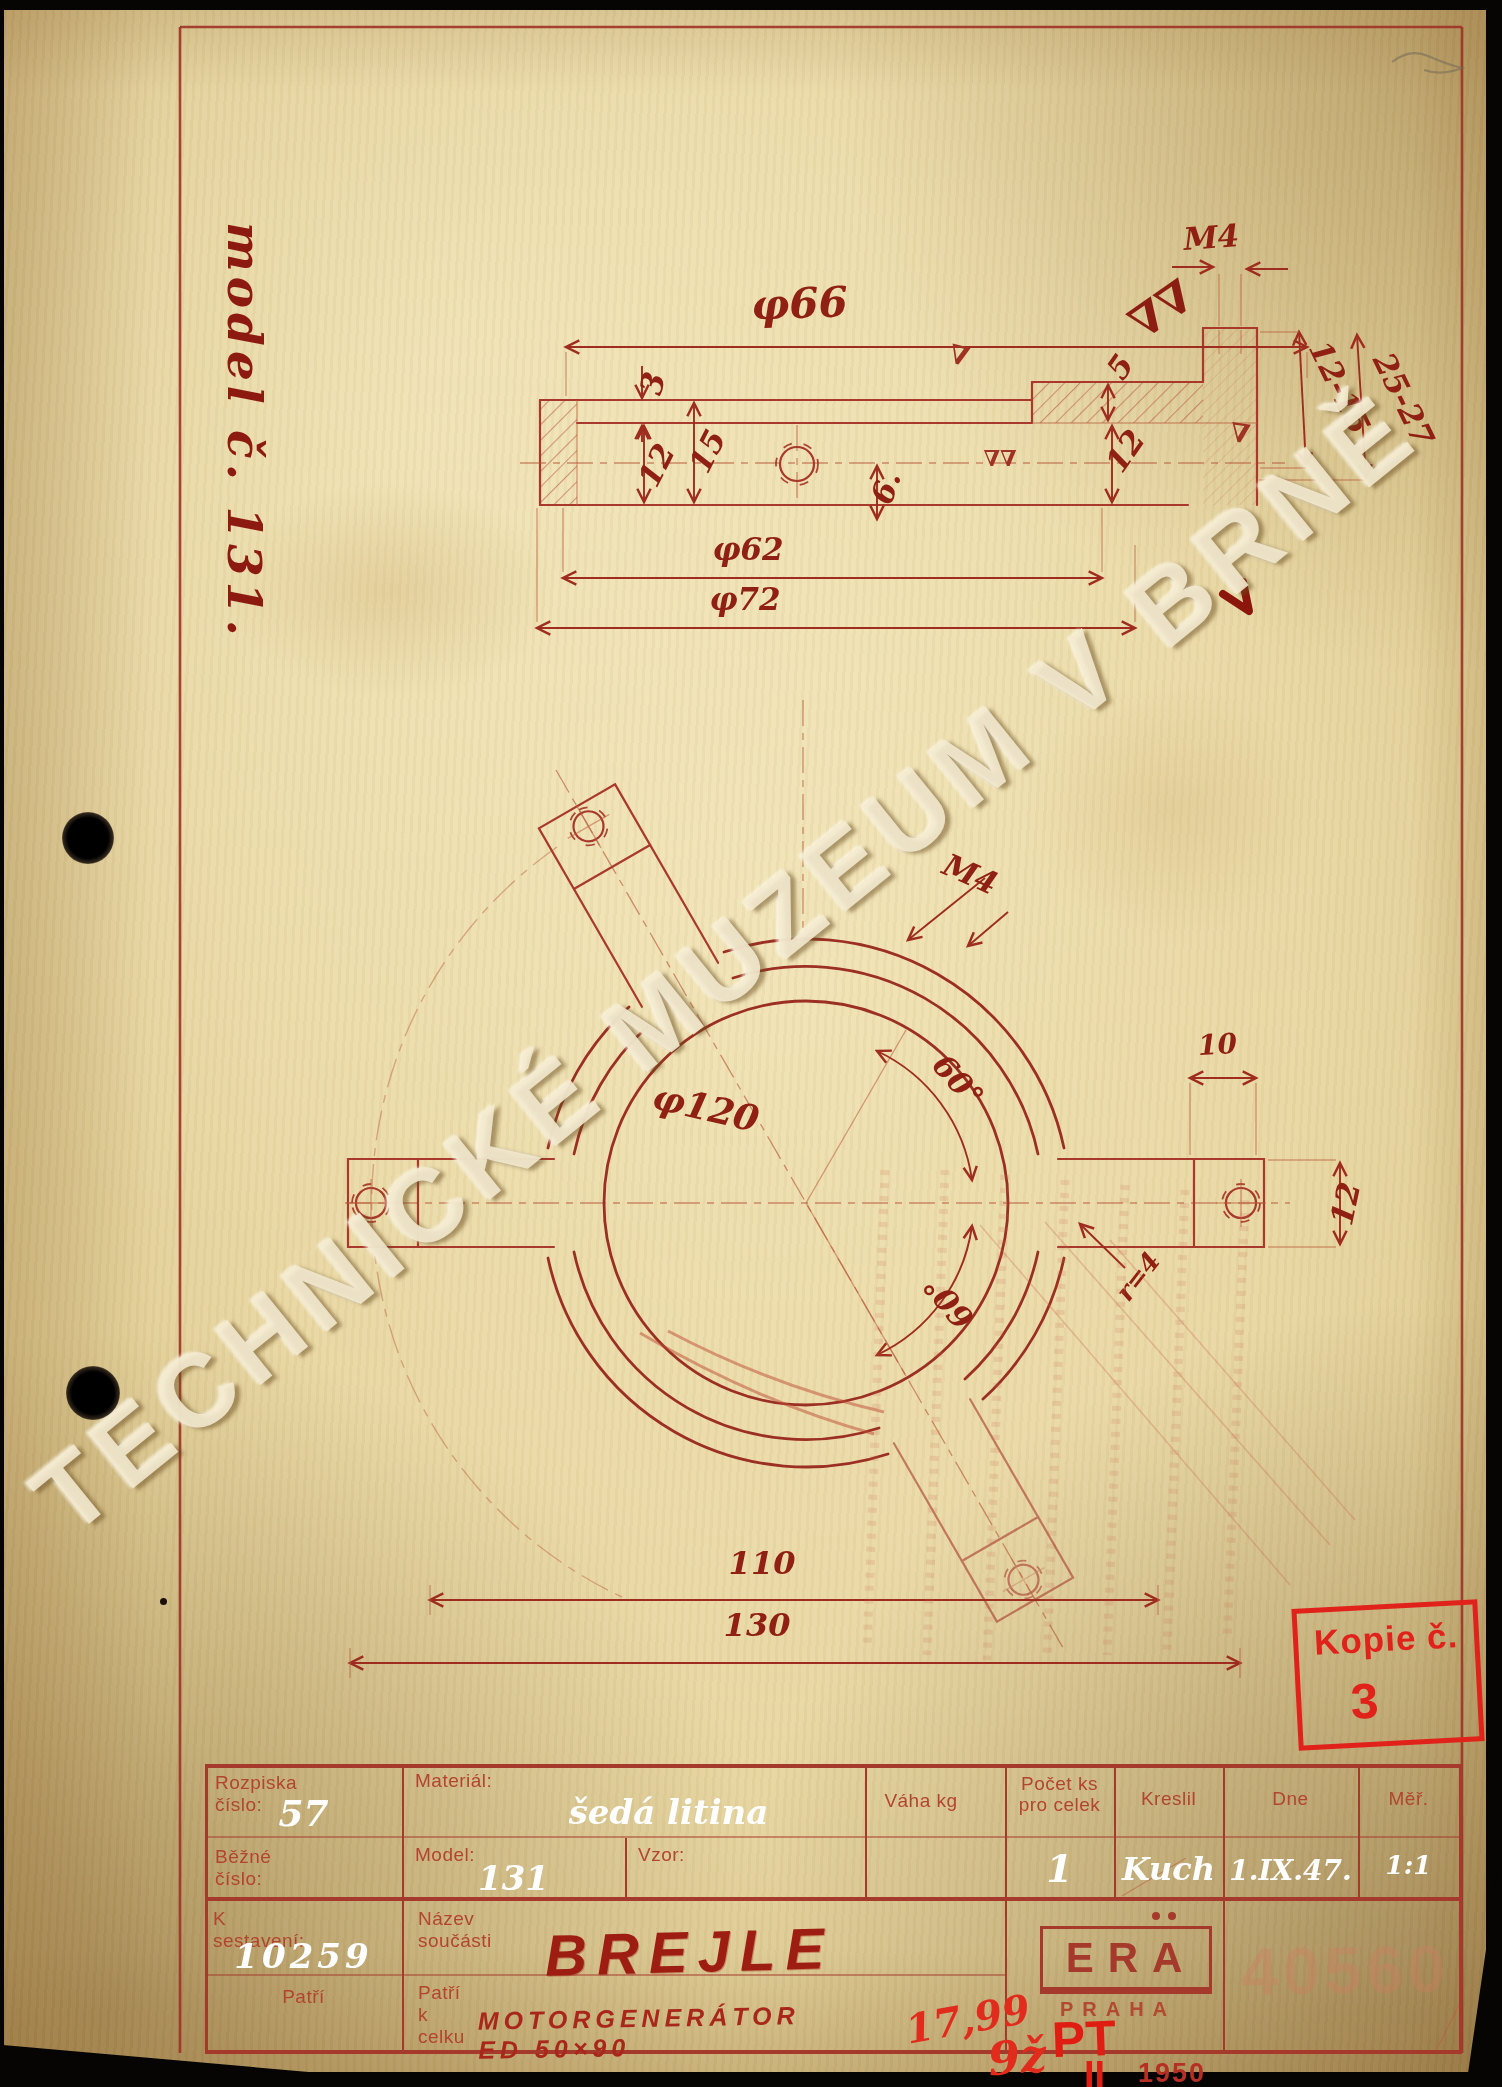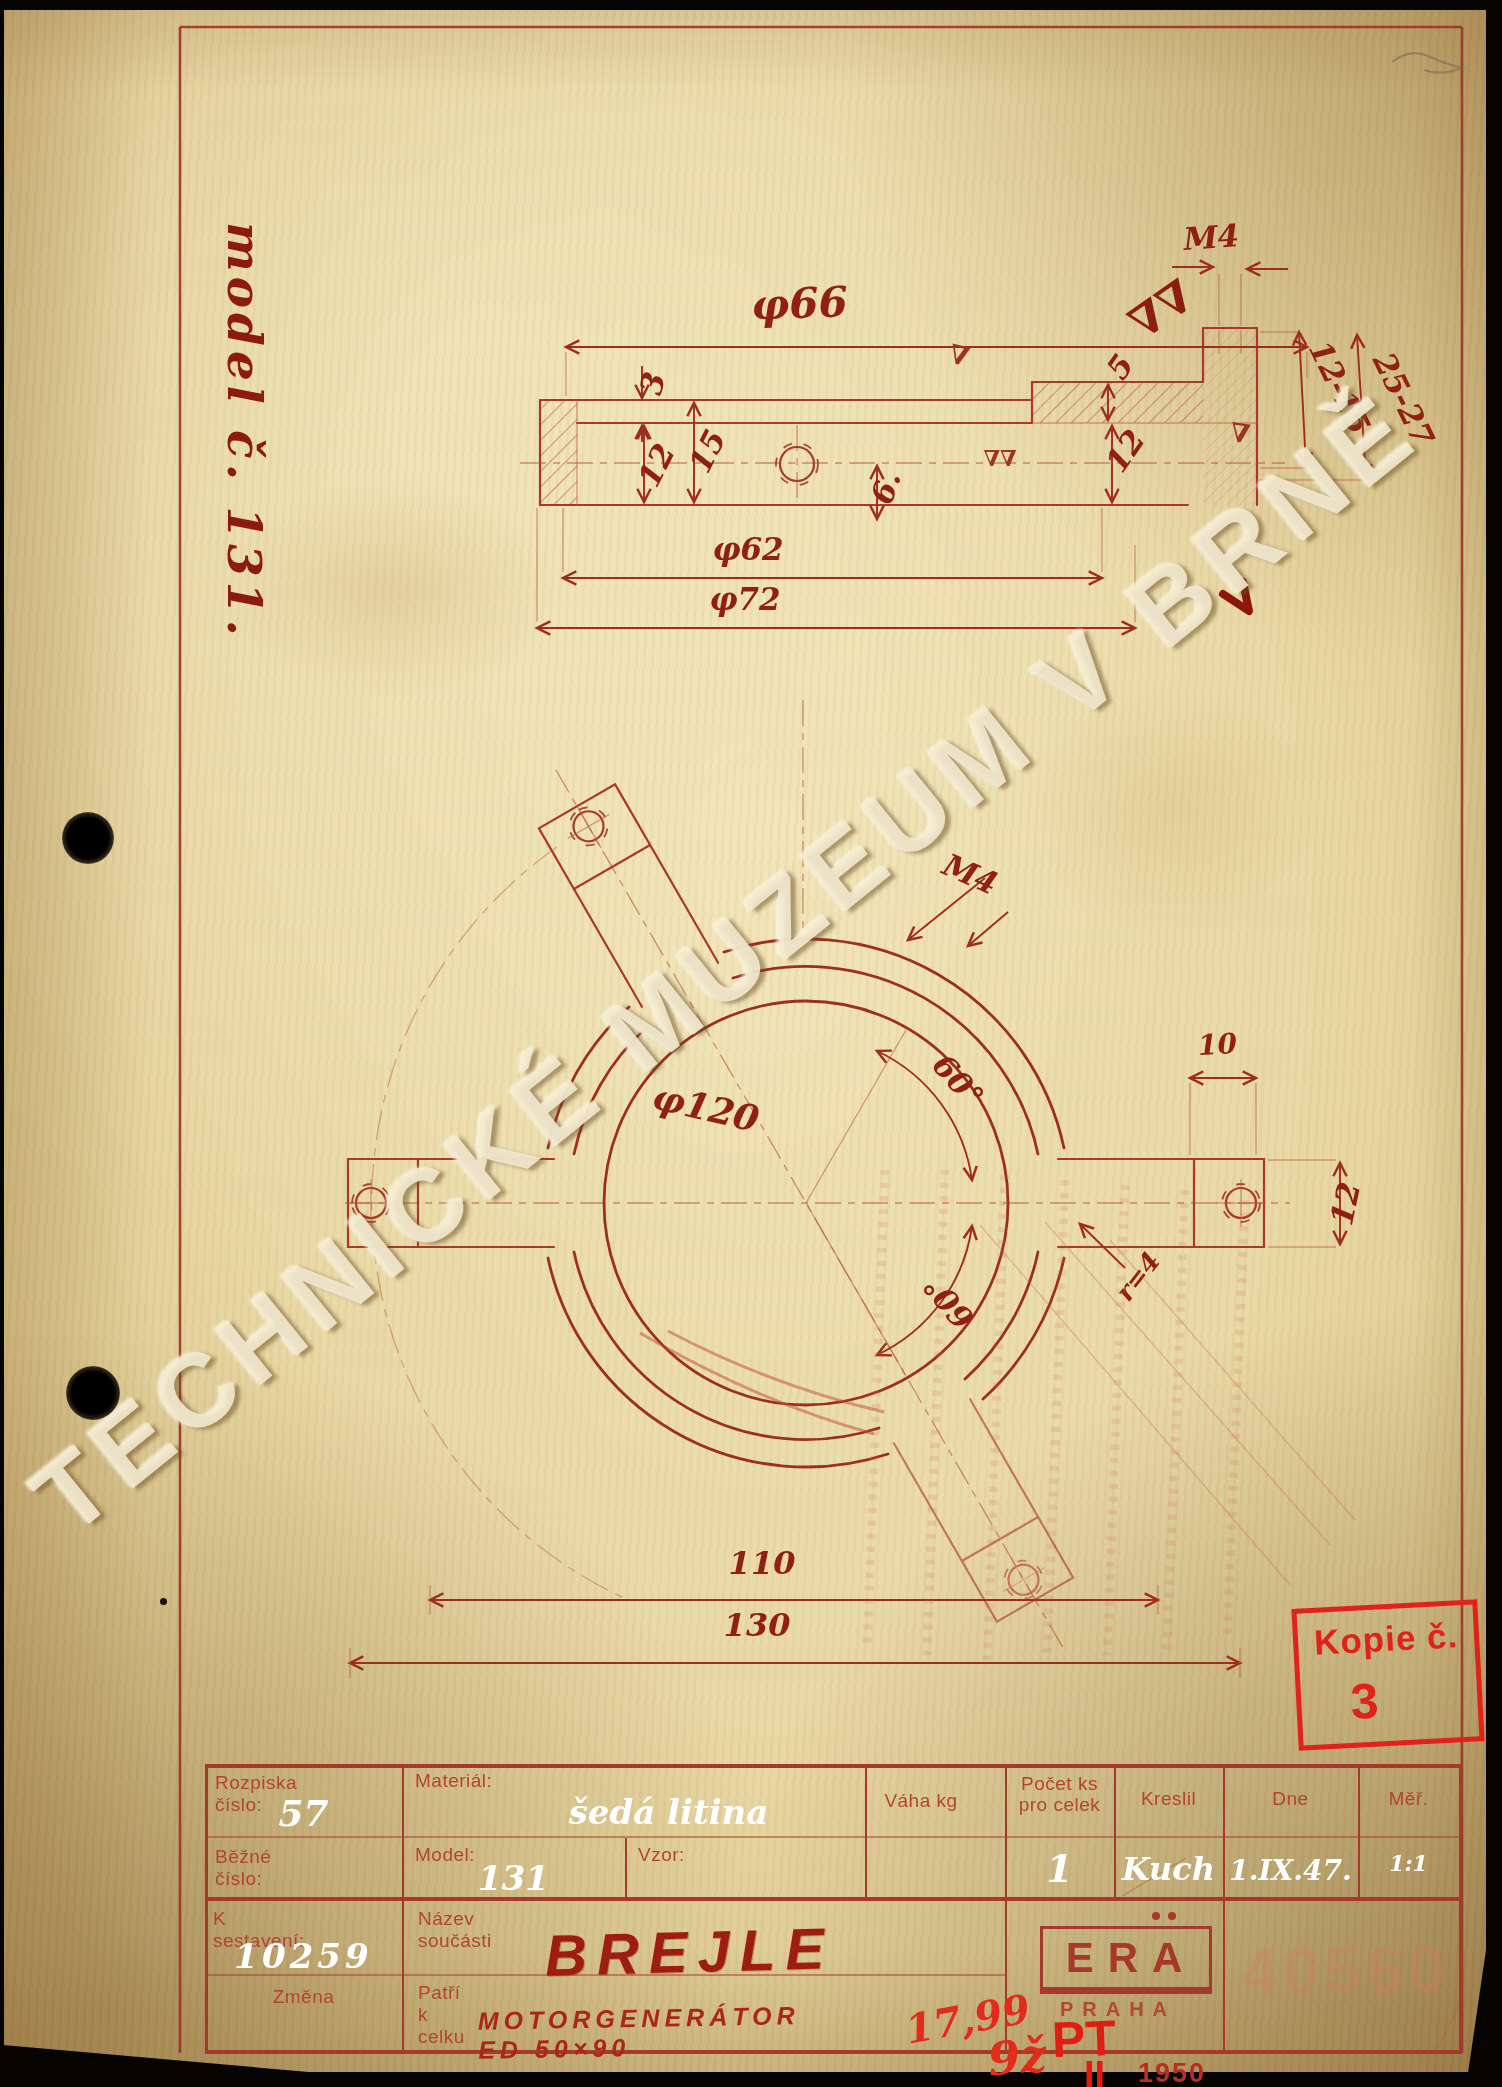--- a/index.html
+++ b/index.html
@@ -292,25 +292,25 @@
     <div class="lbl" style="left:1223px;top:1788px;width:135px;text-align:center;">Dne</div>
     <div class="lbl" style="left:1358px;top:1788px;width:101px;text-align:center;">Měř.</div>
 
     <div class="lbl" style="left:215px;top:1846px;">Běžné číslo:</div>
     <div class="lbl" style="left:415px;top:1844px;">Model:</div>
     <div class="hand" style="left:402px;top:1858px;width:223px;font-size:34px;text-align:center;">131</div>
     <div class="lbl" style="left:638px;top:1844px;">Vzor:</div>
     <div class="hand" style="left:1005px;top:1846px;width:109px;font-size:38px;text-align:center;">1</div>
     <div class="hand" style="left:1114px;top:1850px;width:109px;font-size:32px;text-align:center;">Kuch</div>
     <div class="hand" style="left:1223px;top:1854px;width:135px;font-size:28px;text-align:center;">1.IX.47.</div>
-    <div class="hand" style="left:1358px;top:1850px;width:101px;font-size:22px;text-align:center;">1:1</div>
+    <div class="hand" style="left:1358px;top:1850px;width:101px;font-size:26px;text-align:center;">1:1</div>
 
     <div class="lbl" style="left:213px;top:1908px;">K sestavení:</div>
     <div class="hand" style="left:205px;top:1936px;width:197px;font-size:34px;text-align:center;letter-spacing:4px;">10259</div>
-    <div class="lbl" style="left:205px;top:1986px;width:197px;text-align:center;">Změna</div>
+    <div class="lbl" style="left:205px;top:1986px;width:197px;text-align:center;">Patří</div>
     <div class="lbl" style="left:418px;top:1908px;">Název součásti</div>
     <div class="stampbig" style="left:545px;top:1918px;">BREJLE</div>
     <div class="lbl" style="left:418px;top:1982px;">Patří k celku</div>
     <div class="stampmid" style="left:478px;top:2004px;">MOTORGENERÁTOR  ED 50×90</div>
 
     <div class="era-box">
         <span>ERA</span>
       </div>
     <div class="era-dot" style="left:1152px;top:1912px;"></div>
     <div class="era-dot" style="left:1168px;top:1912px;"></div>

